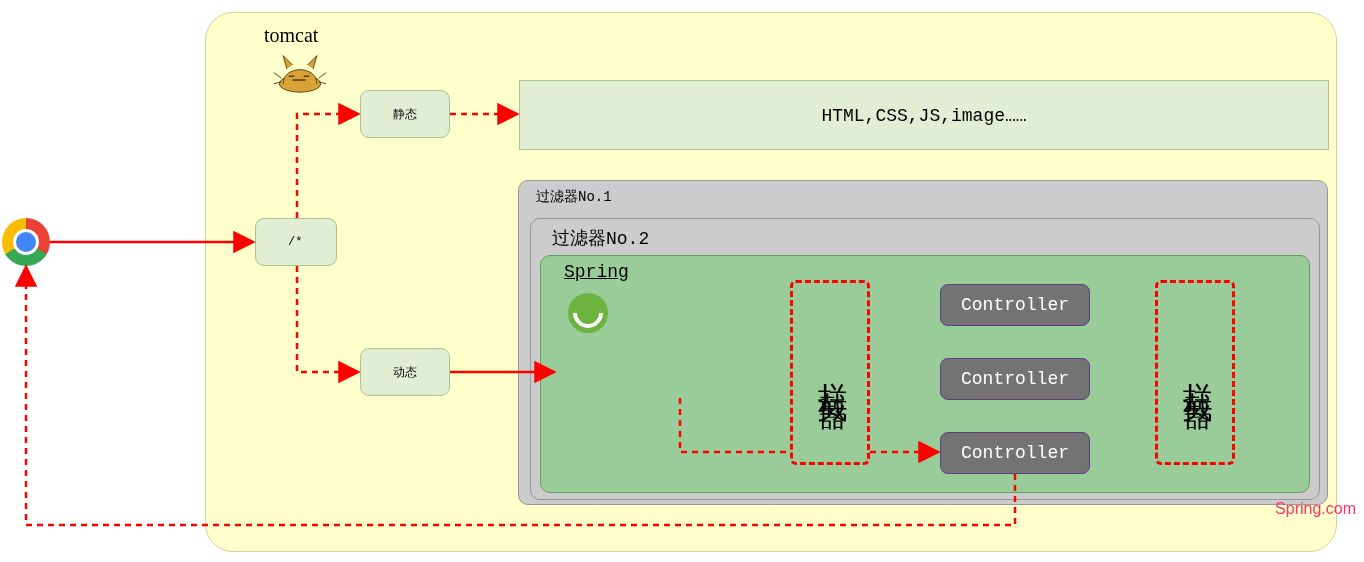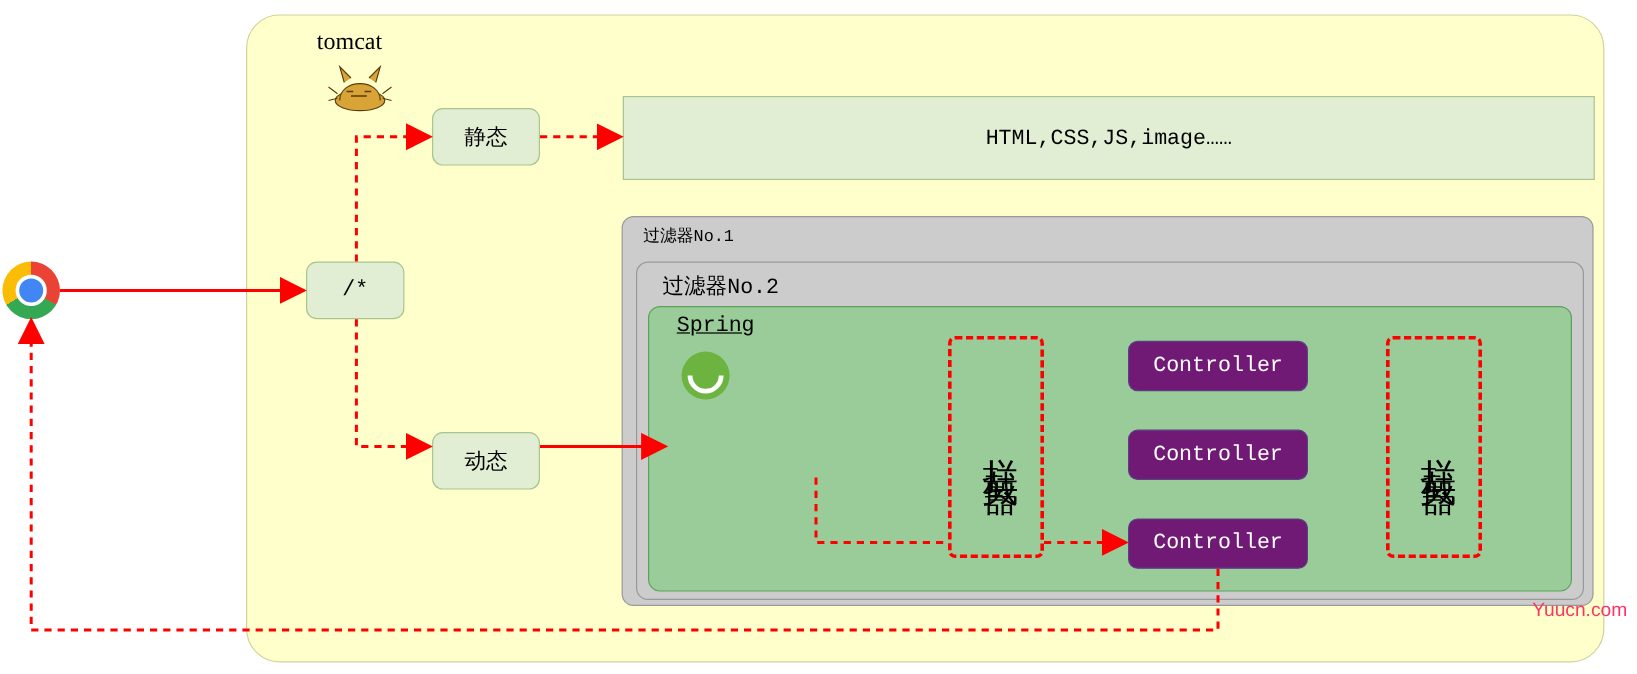--- a/index.html
+++ b/index.html
@@ -55,26 +55,26 @@
     text-align: center;
     line-height: 70px;
     font-size: 18px;
   }
   .small-box {
     position: absolute;
     background: #e1eed4;
     border: 1.5px solid #a8c58f;
     border-radius: 9px;
     text-align: center;
-    font-size: 18px;
-    display:flex; align-items:center; justify-content:center;
+    font-size: 12px;
+    display:flex; align-items:center; padding-left:32px;
   }
   .purple-box {
     position: absolute;
-    background: #701a75;
+    background: #737373;
     border: 1.5px solid #5a3e86;
     border-radius: 8px;
     color: #fff;
     text-align:center;
     display:flex; align-items:center; justify-content:center;
     font-size: 18px;
   }
   .interceptor-box {
     position: absolute;
     border: 3px dashed red;
@@ -161,21 +161,21 @@
   <div class="chrome-icon"></div>
 
   <div class="small-box" style="left:255px; top:218px; width:82px; height:48px;">
     <span>/*</span>
   </div>
 
   <div class="small-box" style="left:360px; top:90px; width:90px; height:48px;">
     <span>静态</span>
   </div>
 
-  <div class="small-box" style="left:360px; top:348px; width:90px; height:48px;margin-top:12px;">
+  <div class="small-box" style="left:360px; top:348px; width:90px; height:48px;">
     <span>动态</span>
   </div>
 
   <div class="static-result">
     <span>HTML,CSS,JS,image……</span>
   </div>
 
   <div class="filter1-box"></div>
   <div class="label" style="left:536px; top:188px; font-size:14px;">过滤器No.1</div>
   <div class="filter2-box"></div>
@@ -197,21 +197,21 @@
     <span>Controller</span>
   </div>
   <div class="purple-box" style="left:940px; top:432px; width:150px; height:42px;">
     <span>Controller</span>
   </div>
 
   <div class="interceptor-box" style="left:1155px; top:280px; width:80px; height:185px;">
     <span>拦截器</span>
   </div>
 
-  <div class="watermark">Yuucn.com</div>
+  <div class="watermark">Spring.com</div>
 
   <svg class="arrows" width="1364" height="562">
     <defs>
       <marker id="ah-solid" viewBox="0 0 12 12" refX="10" refY="6" markerWidth="9" markerHeight="9" orient="auto">
         <path d="M0 0 L12 6 L0 12 z" fill="red"></path>
       </marker>
       <marker id="ah-dash" viewBox="0 0 12 12" refX="10" refY="6" markerWidth="9" markerHeight="9" orient="auto">
         <path d="M0 0 L12 6 L0 12 z" fill="red"></path>
       </marker>
     </defs>

